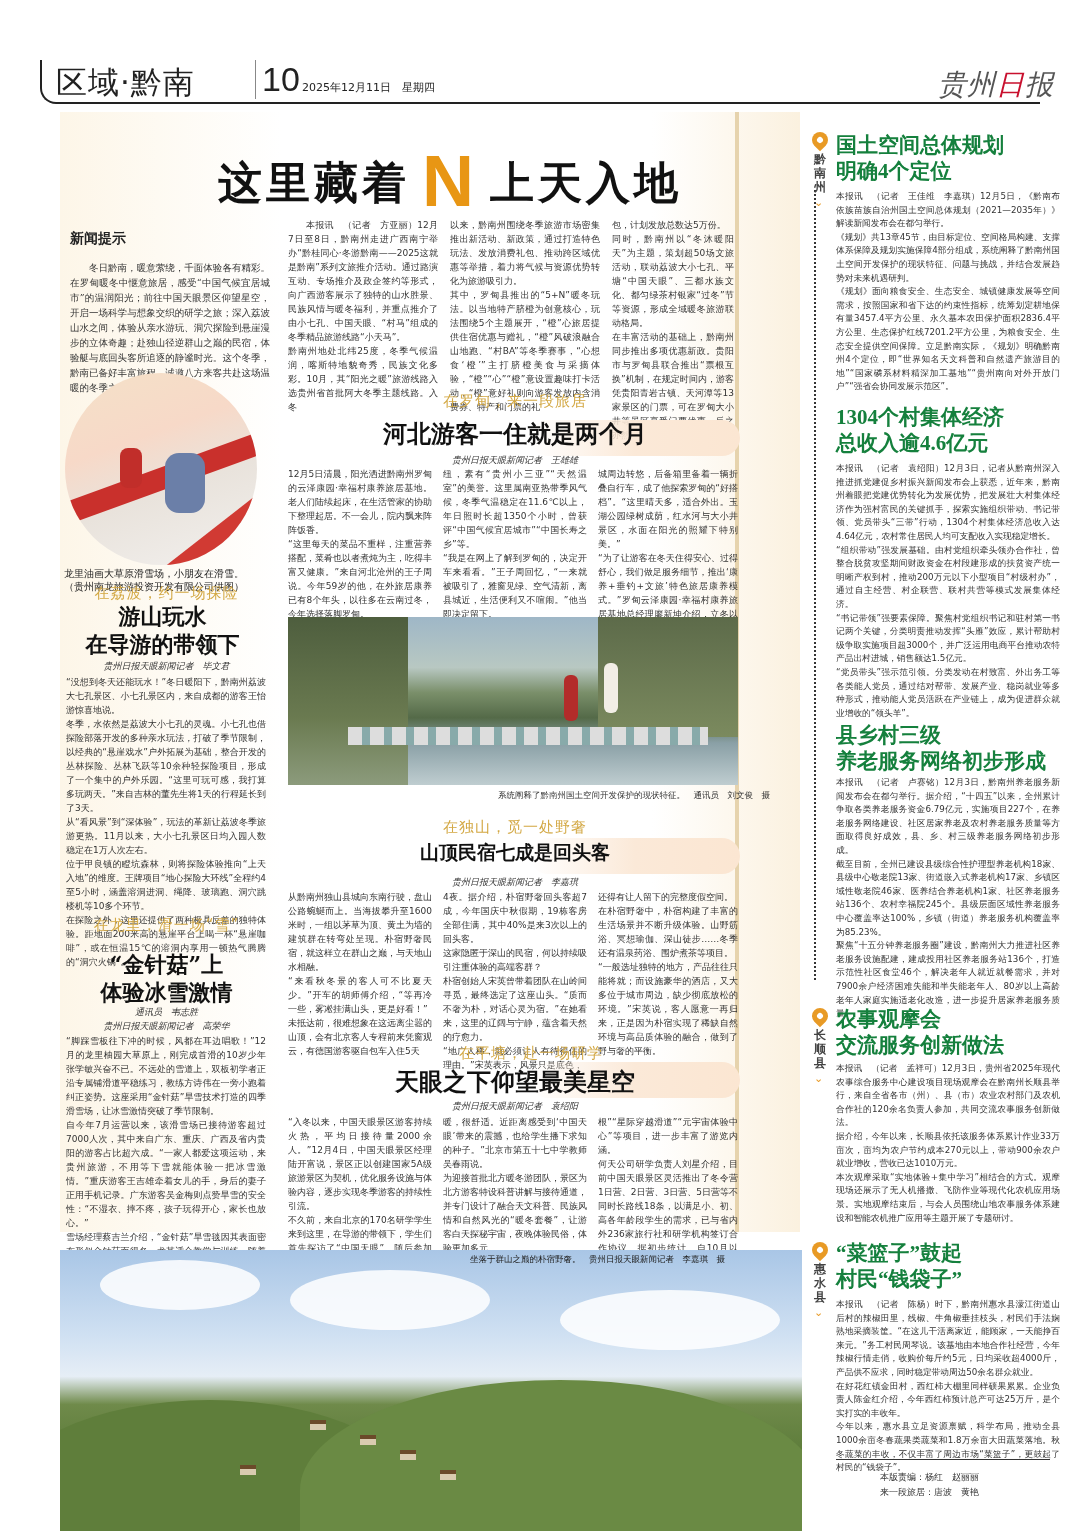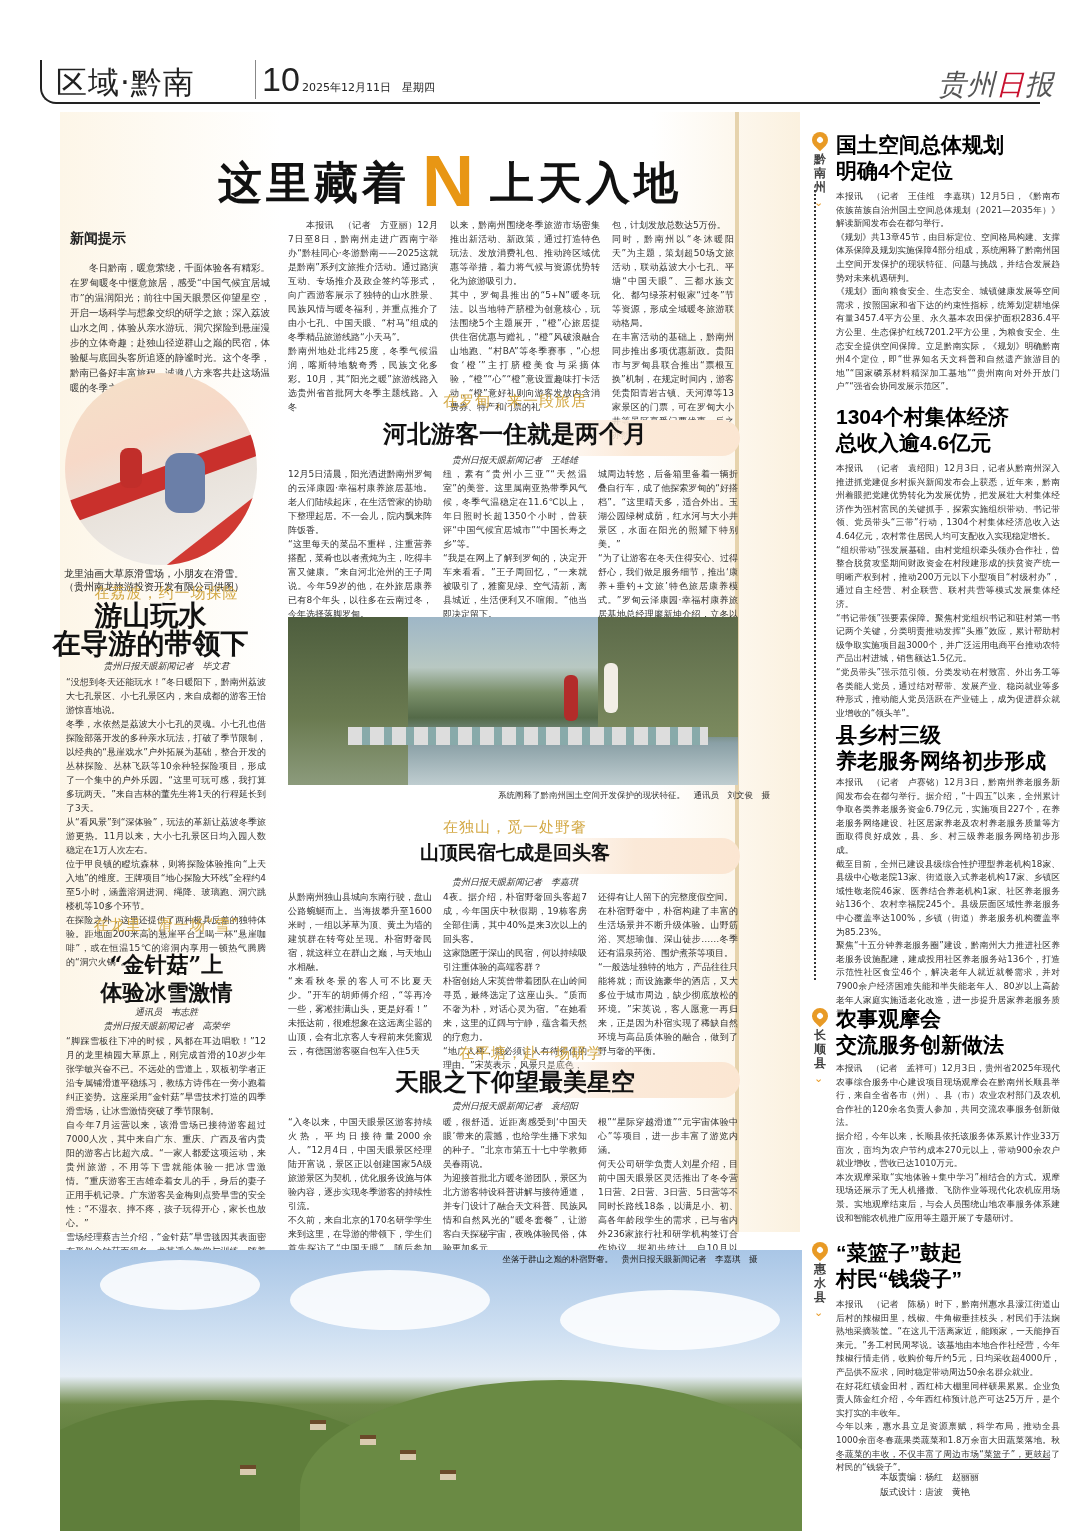--- a/index.html
+++ b/index.html
@@ -33,26 +33,26 @@
 .river-photo .trees-l{position:absolute;left:0;top:0;width:120px;height:168px;background:linear-gradient(180deg,#4e5e3e,#6a7a50 60%,#8c9b7c)}
 .river-photo .trees-r{position:absolute;right:0;top:0;width:140px;height:120px;background:linear-gradient(180deg,#5d6b4a,#7b8a5e)}
 .river-photo .stones{position:absolute;left:60px;top:110px;width:360px;height:18px;background:repeating-linear-gradient(90deg,#ddd 0 14px,#8aa 14px 22px)}
 .river-photo .person{position:absolute;left:276px;top:58px;width:14px;height:46px;background:#b32c2a;border-radius:6px}
 .river-photo .person2{position:absolute;left:316px;top:46px;width:14px;height:50px;background:#f2eee6;border-radius:6px}
 .river-caption{left:440px;top:790px;width:330px;text-align:right;font-size:8.5px;color:#333;font-family:"DejaVu Serif",serif}
 .bottom-photo{left:60px;top:1250px;width:742px;height:281px;background:linear-gradient(180deg,#a9c6e6 0%,#cfe0f2 30%,#e6eef6 45%,#6f8a4a 55%,#5a7a38 75%,#4d6a2e 100%);overflow:hidden}
 .bottom-photo .cloud{position:absolute;background:#fff;border-radius:50%;opacity:.85}
 .bottom-photo .hill{position:absolute;background:#5d7c3a;border-radius:50% 50% 0 0}
 .bottom-photo .house{position:absolute;width:16px;height:10px;background:#d9cbb0;border-top:4px solid #6b4a2a}
-.bottom-caption{left:470px;top:1254px;width:320px;text-align:center;font-size:8.5px;color:#222;font-family:"DejaVu Serif",serif}
+.bottom-caption{left:470px;top:1254px;width:320px;text-align:left;font-size:8.5px;color:#222;font-family:"DejaVu Serif",serif}
 .pin{position:absolute;width:16px;height:16px;border-radius:50% 50% 50% 0;transform:rotate(-45deg);background:#e89a25}
 .pin::after{content:"";position:absolute;left:5px;top:5px;width:6px;height:6px;border-radius:50%;background:#fff}
 .region-label{position:absolute;width:14px;font-size:12px;line-height:14px;color:#444;font-weight:bold;text-align:center}
 .chev{position:absolute;font-size:11px;color:#e89a25}
-.rh{position:absolute;font-size:21px;line-height:26px;font-weight:bold;color:#000000;font-family:Liberation Sans, sans-serif}
+.rh{position:absolute;font-size:21px;line-height:26px;font-weight:bold;color:#15803d;font-family:Liberation Serif, serif}
 .rbody{position:absolute;font-size:8.7px;line-height:13.6px;color:#333;text-align:justify}
 .dotted-vline{left:814px;top:190px;width:1px;height:790px;border-left:2px dotted #333}
 .credits-line{left:836px;top:1459px;width:214px;height:1px;background:#333}
 .credits{left:880px;top:1470px;font-size:9px;line-height:15px;color:#333;font-family:"DejaVu Serif",serif}
 </style>
 </head>
 <body>
 
 <div class="abs header-bar"></div>
 <div class="abs section-name">区域·黔南</div>
@@ -105,21 +105,21 @@
 <div class="abs river-photo">
   <div class="trees-l"></div>
   <div class="trees-r"></div>
   <div class="stones"></div>
   <div class="person"></div>
   <div class="person2"></div>
 </div>
 <div class="abs river-caption">系统阐释了黔南州国土空间开发保护的现状特征。　通讯员　刘文俊　摄</div>
 
 <div class="abs kicker" style="left:64px;top:584px;width:205px">在荔波，约一场探险</div>
-<div class="abs sub-head" style="left:48px;top:602px;width:205px;font-size:28px;line-height:28px">
+<div class="abs sub-head" style="left:60px;top:602px;width:205px;font-size:22px;line-height:28px">
   <div>游山玩水</div>
   <div>在导游的带领下</div>
 </div>
 <div class="abs byline" style="left:64px;top:660px;width:205px">贵州日报天眼新闻记者　毕文君</div>
 <div class="col body" style="left:66px;top:675px;width:200px;white-space:pre-line">“没想到冬天还能玩水！”冬日暖阳下，黔南州荔波大七孔景区、小七孔景区内，来自成都的游客王怡游惊喜地说。
 冬季，水依然是荔波大小七孔的灵魂。小七孔也借探险部落开发的多种亲水玩法，打破了季节限制，以经典的“悬崖戏水”户外拓展为基础，整合开发的丛林探险、丛林飞跃等10余种轻探险项目，形成了一个集中的户外乐园。“这里可玩可感，我打算多玩两天。”来自吉林的董先生将1天的行程延长到了3天。
 从“看风景”到“深体验”，玩法的革新让荔波冬季旅游更热。11月以来，大小七孔景区日均入园人数稳定在1万人次左右。
 位于甲良镇的瞪坑森林，则将探险体验推向“上天入地”的维度。王牌项目“地心探险大环线”全程约4至5小时，涵盖溶洞进洞、绳降、玻璃跑、洞穴跳楼机等10多个环节。
 在探险之外，这里还提供了两种极具反差的独特体验。距地面200米高的悬崖平台上喝一杯“悬崖咖啡”，或在恒温15℃的溶洞内享用一顿热气腾腾的“洞穴火锅”。</div>
 
@@ -224,14 +224,14 @@
   <div>“菜篮子”鼓起</div>
   <div>村民“钱袋子”</div>
 </div>
 <div class="rbody" style="left:836px;top:1298px;width:224px;white-space:pre-line">本报讯　（记者　陈杨）时下，黔南州惠水县濛江街道山后村的辣椒田里，线椒、牛角椒垂挂枝头，村民们手法娴熟地采摘装筐。“在这儿干活离家近，能顾家，一天能挣百来元。”务工村民周琴说。该基地由本地合作社经营，今年辣椒行情走俏，收购价每斤约5元，日均采收超4000斤，产品供不应求，同时稳定带动周边50余名群众就业。
 在好花红镇金田村，西红柿大棚里同样硕果累累。企业负责人陈金红介绍，今年西红柿预计总产可达25万斤，是个实打实的丰收年。
 今年以来，惠水县立足资源禀赋，科学布局，推动全县1000余亩冬春蔬果类蔬菜和1.8万余亩大田蔬菜落地。秋冬蔬菜的丰收，不仅丰富了周边市场“菜篮子”，更鼓起了村民的“钱袋子”。</div>
 
 <div class="abs credits-line"></div>
 <div class="abs credits">
   <div>本版责编：杨红　赵丽丽</div>
-  <div>版式设计：唐波　黄艳</div>
+  <div>来一段旅居：唐波　黄艳</div>
 </div>
 
 </body></html>

